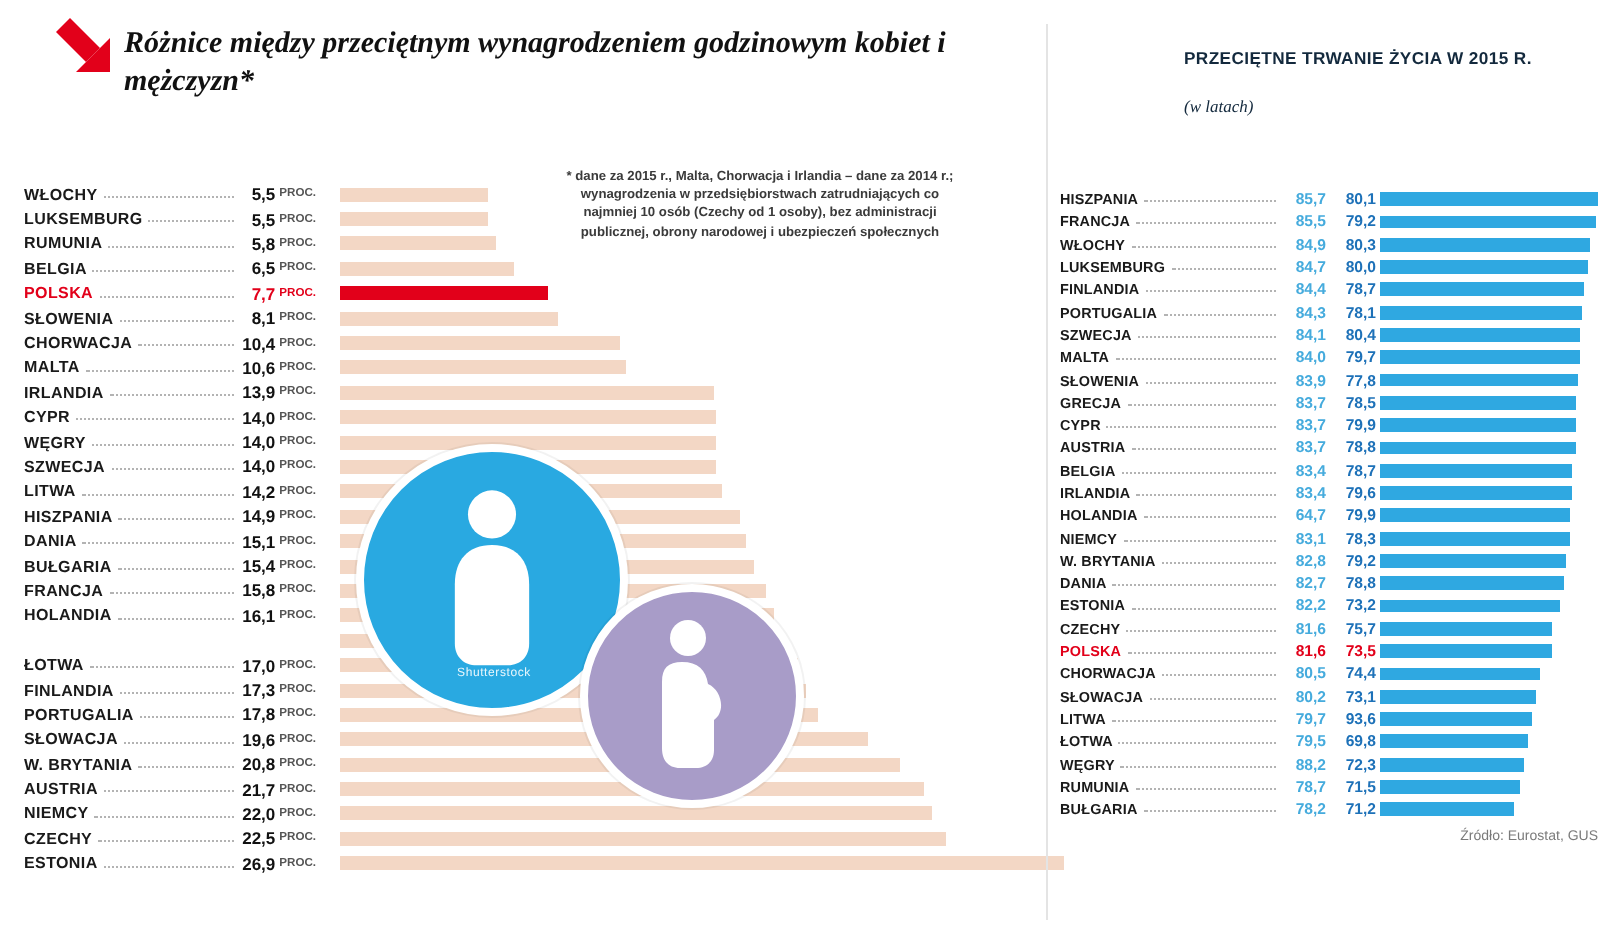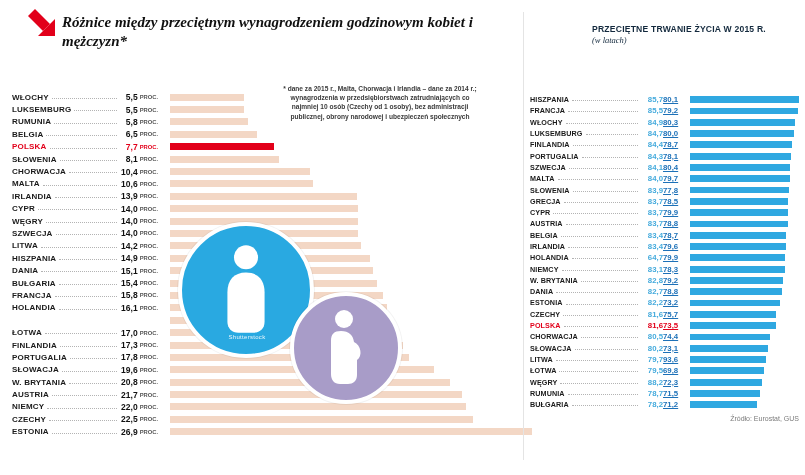--- a/index.html
+++ b/index.html
@@ -25,36 +25,36 @@
   .ldots{flex:1;margin:0 3px 3px;border-bottom:1px dotted #b3b3b3;height:45%;}
   .lval{font-size:8.5px;font-weight:bold;min-width:18px;text-align:right;color:#111;}
   .lunit{font-size:5.8px;font-weight:bold;color:#555;margin-left:2px;}
   .lbar{position:absolute;left:158px;top:2.7px;height:7px;background:#f3d7c5;}
   .lrow.hl .lname,.lrow.hl .lval,.lrow.hl .lunit{color:#e2001a;}
   .lrow.hl .lbar{background:#e2001a;}
 
   
   .right-header{position:absolute;left:592px;top:24px;width:208px;}
   .rtitle{font-size:8.6px;font-weight:bold;color:#13293d;letter-spacing:.2px;}
-  .rsub{font-family:"Liberation Serif",serif;font-style:italic;font-size:8.5px;color:#13293d;margin-top:1px;}
+  .rsub{font-family:"Liberation Serif",serif;font-style:italic;font-size:8.5px;color:#13293d;margin-top:14px;}
 
   .legend{position:absolute;left:530px;top:70px;display:flex;gap:5px;z-index:2;}
   .lg{display:flex;align-items:center;gap:5px;padding:0 10px;height:18px;
       font-family:"Liberation Serif",serif;font-style:italic;font-weight:bold;font-size:9.5px;}
   .lg-w{background:#a9dcf2;color:#14365c;}
   .lg-m{background:#2fa8e1;color:#fff;}
   .lg svg{display:block;}
 
   .right-rows{position:absolute;left:530px;top:94px;width:272px;}
   .rrow{position:relative;height:11.3px;}
   .rlabel{position:absolute;left:0;top:0;width:158px;height:100%;display:flex;align-items:center;}
   .rname{font-size:7.2px;font-weight:bold;white-space:nowrap;letter-spacing:.1px;}
   .rdots{flex:1;margin:0 3px 3px;border-bottom:1px dotted #b3b3b3;height:45%;}
   .rw{font-size:7.8px;font-weight:bold;color:#45abdd;min-width:22px;text-align:right;}
-  .rm{font-size:7.8px;font-weight:bold;color:#1d71b8;min-width:25px;text-align:left;text-decoration:underline;}
+  .rm{font-size:7.8px;font-weight:bold;color:#1d71b8;min-width:25px;text-align:right;}
   .rbar{position:absolute;left:160px;top:2.3px;height:6.8px;background:#2fa8e1;}
   .rrow.hl .rname,.rrow.hl .rw,.rrow.hl .rm{color:#e2001a;}
 
   .source{position:absolute;right:6px;top:415px;font-size:7px;color:#7a7a7a;}
 
   
   .circle{position:absolute;border-radius:50%;box-sizing:border-box;border:4px solid #fff;
           display:flex;align-items:center;justify-content:center;
           box-shadow:0 0 0 1px rgba(0,0,0,.05);}
   .c-blue{left:178px;top:222px;width:136px;height:136px;background:#29a9e1;z-index:5;}

